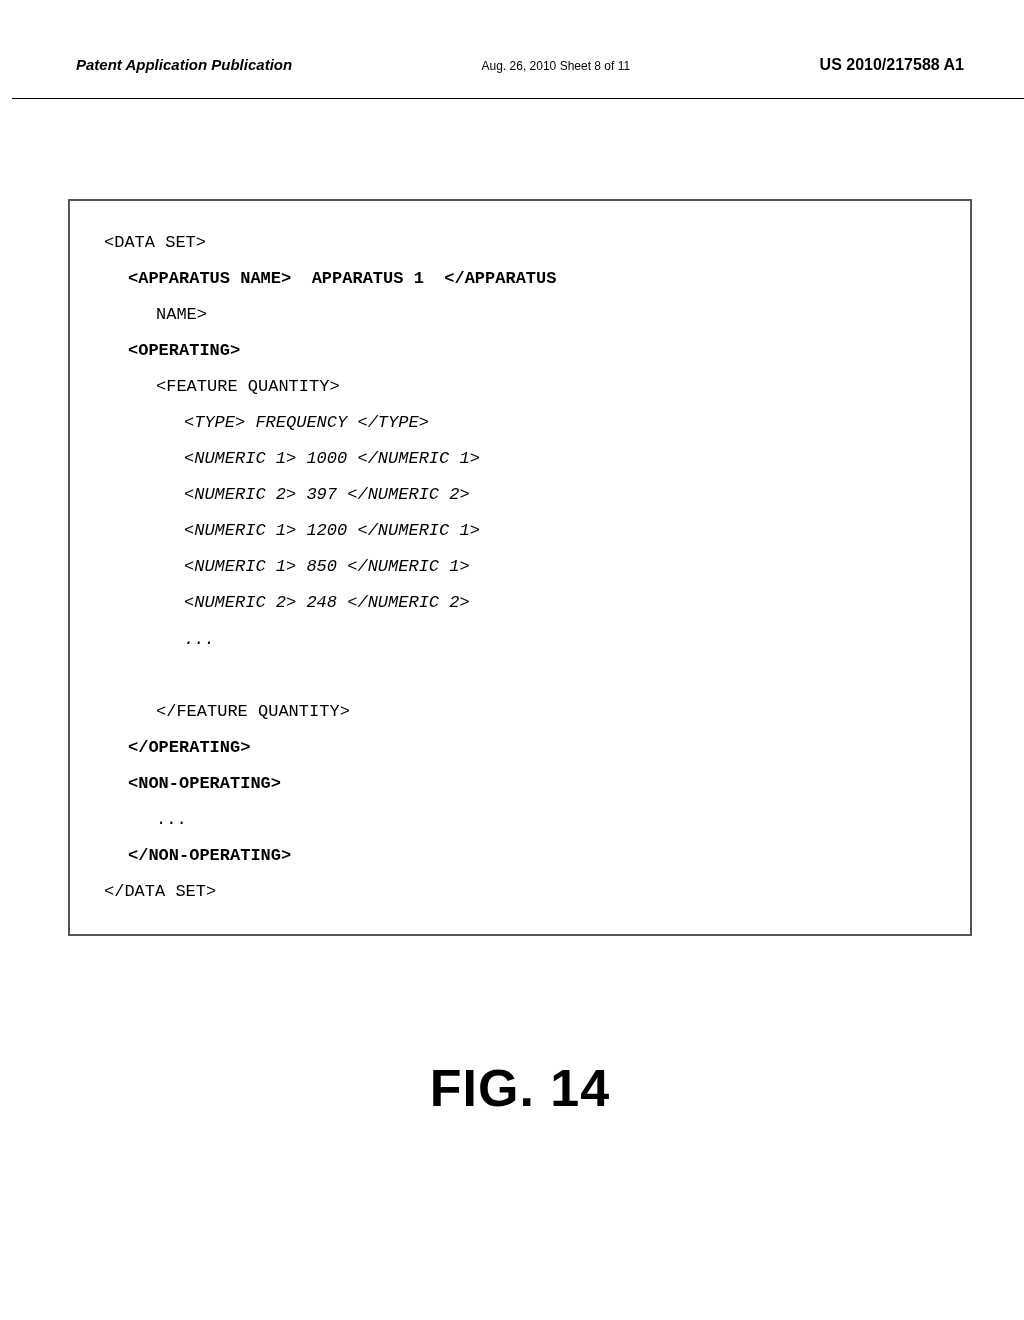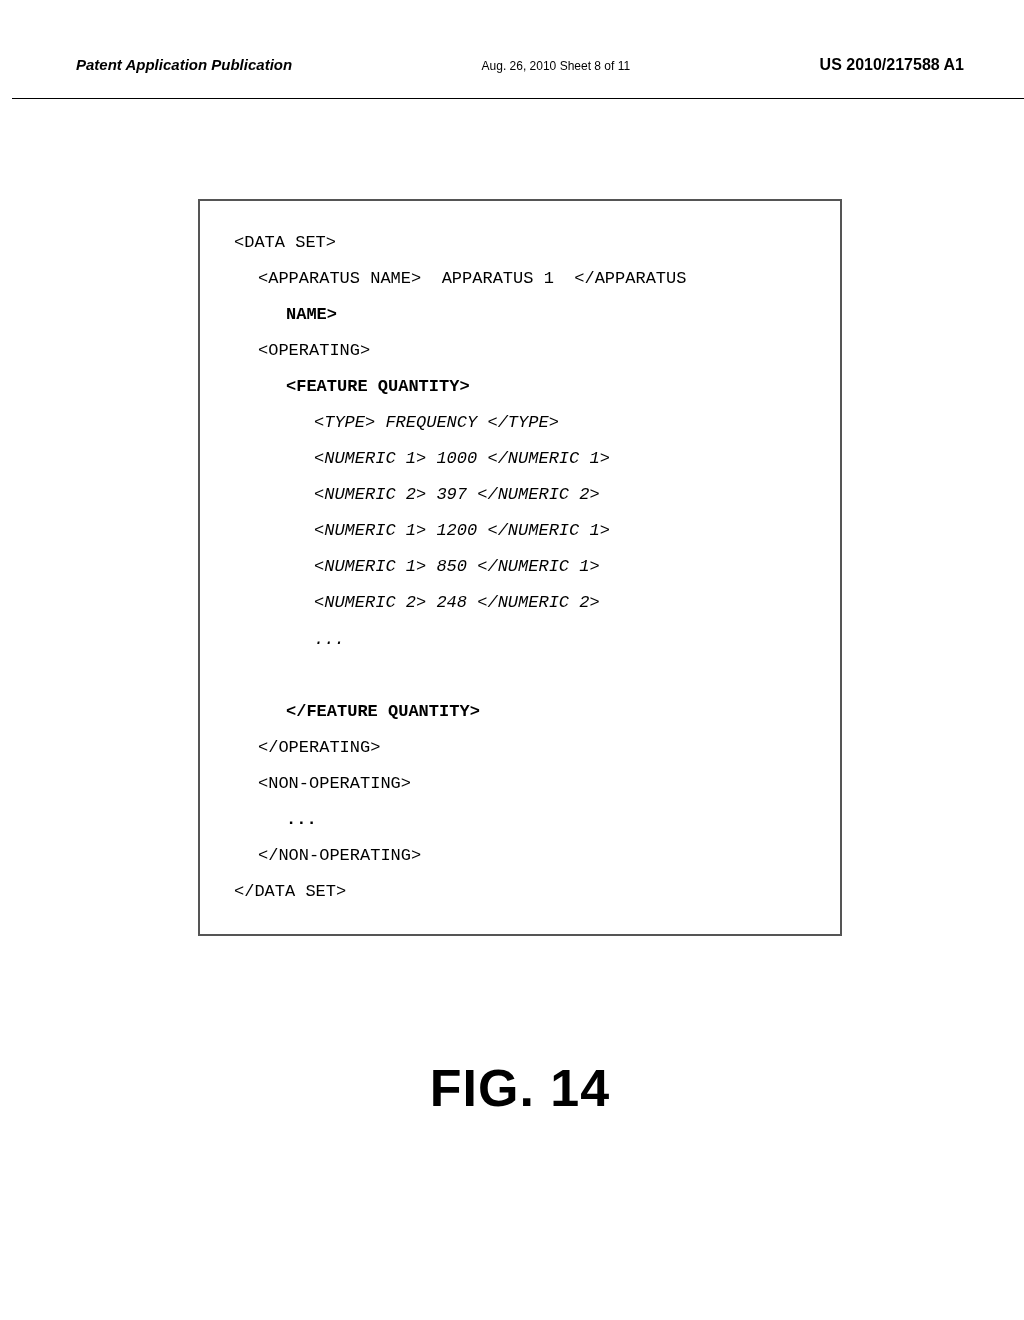--- a/index.html
+++ b/index.html
@@ -54,41 +54,41 @@
     .main-content {
       padding: 60px 80px;
       display: flex;
       flex-direction: column;
       align-items: center;
     }
 
     .code-box {
       border: 2px solid #555;
       padding: 24px 30px;
-      width: 644px;
+      width: 904px;
       margin-top: 40px;
       font-family: 'Courier New', Courier, monospace;
       font-size: 17px;
       line-height: 1.65;
       color: #000;
       background: #fff;
     }
 
     .code-line {
       white-space: pre;
       display: block;
     }
 
     .indent-1 {
       padding-left: 28px;
+      font-weight: bold;
     }
 
     .indent-2 {
       padding-left: 56px;
-      font-weight: bold;
     }
 
     .indent-3 {
       padding-left: 84px;
       font-style: italic;
     }
 
     .figure-label {
       margin-top: 118px;
       font-size: 52px;

